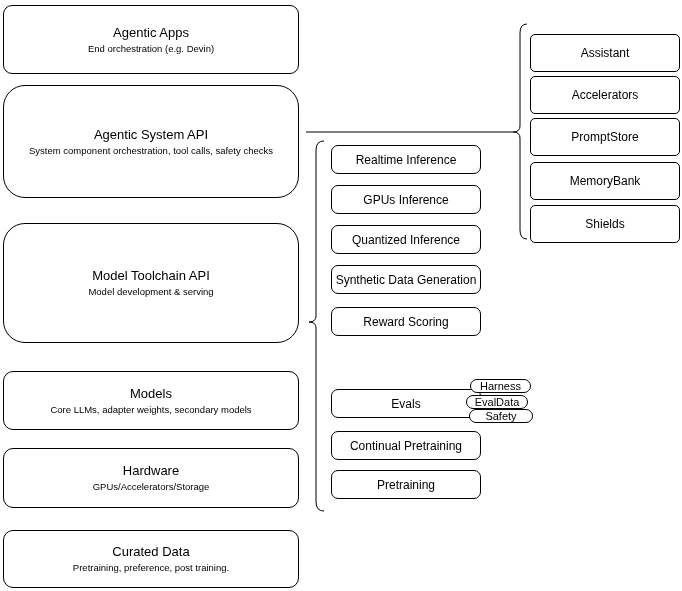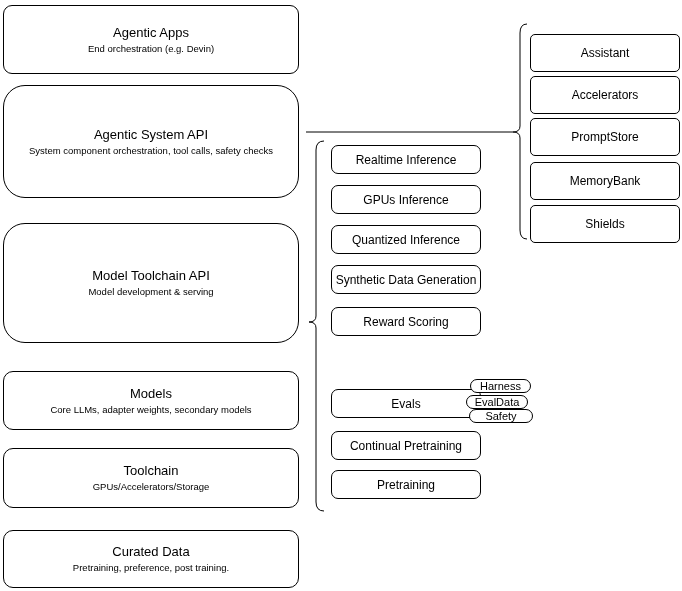--- a/index.html
+++ b/index.html
@@ -99,21 +99,21 @@
   </div>
   <div class="node big" style="top:223px;height:120px;border-radius:22px">
     <div class="title">Model Toolchain API</div>
     <div class="sub">Model development &amp; serving</div>
   </div>
   <div class="node big" style="top:371px;height:59px;border-radius:10px">
     <div class="title">Models</div>
     <div class="sub">Core LLMs, adapter weights, secondary models</div>
   </div>
   <div class="node big" style="top:448px;height:60px;border-radius:10px">
-    <div class="title">Toolchain</div>
+    <div class="title">Hardware</div>
     <div class="sub">GPUs/Accelerators/Storage</div>
   </div>
   <div class="node big" style="top:530px;height:58px;border-radius:10px">
     <div class="title">Curated Data</div>
     <div class="sub">Pretraining, preference, post training.</div>
   </div>
 
   <div class="node mid" style="top:145px">
     <span>Realtime Inference</span>
   </div>

